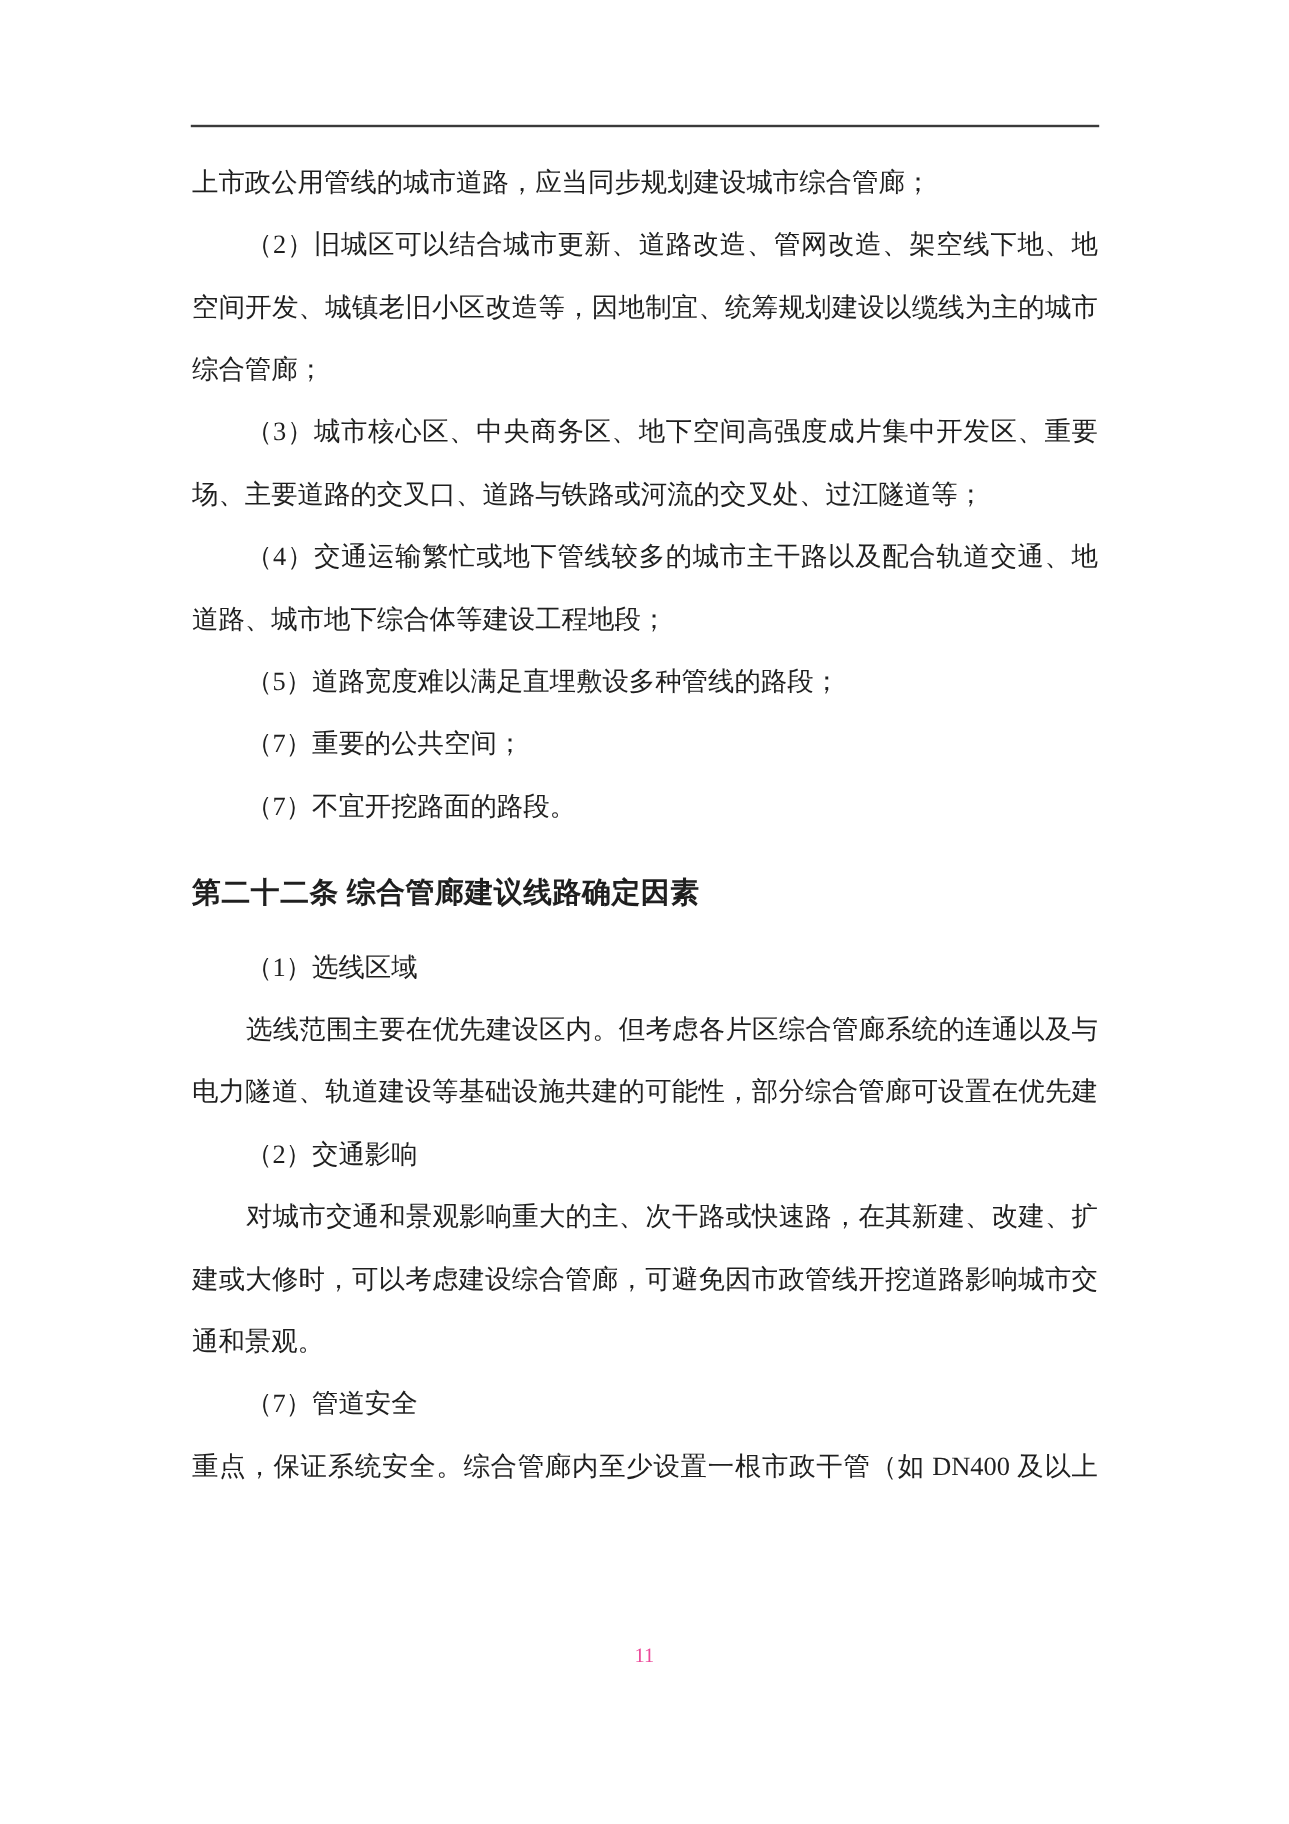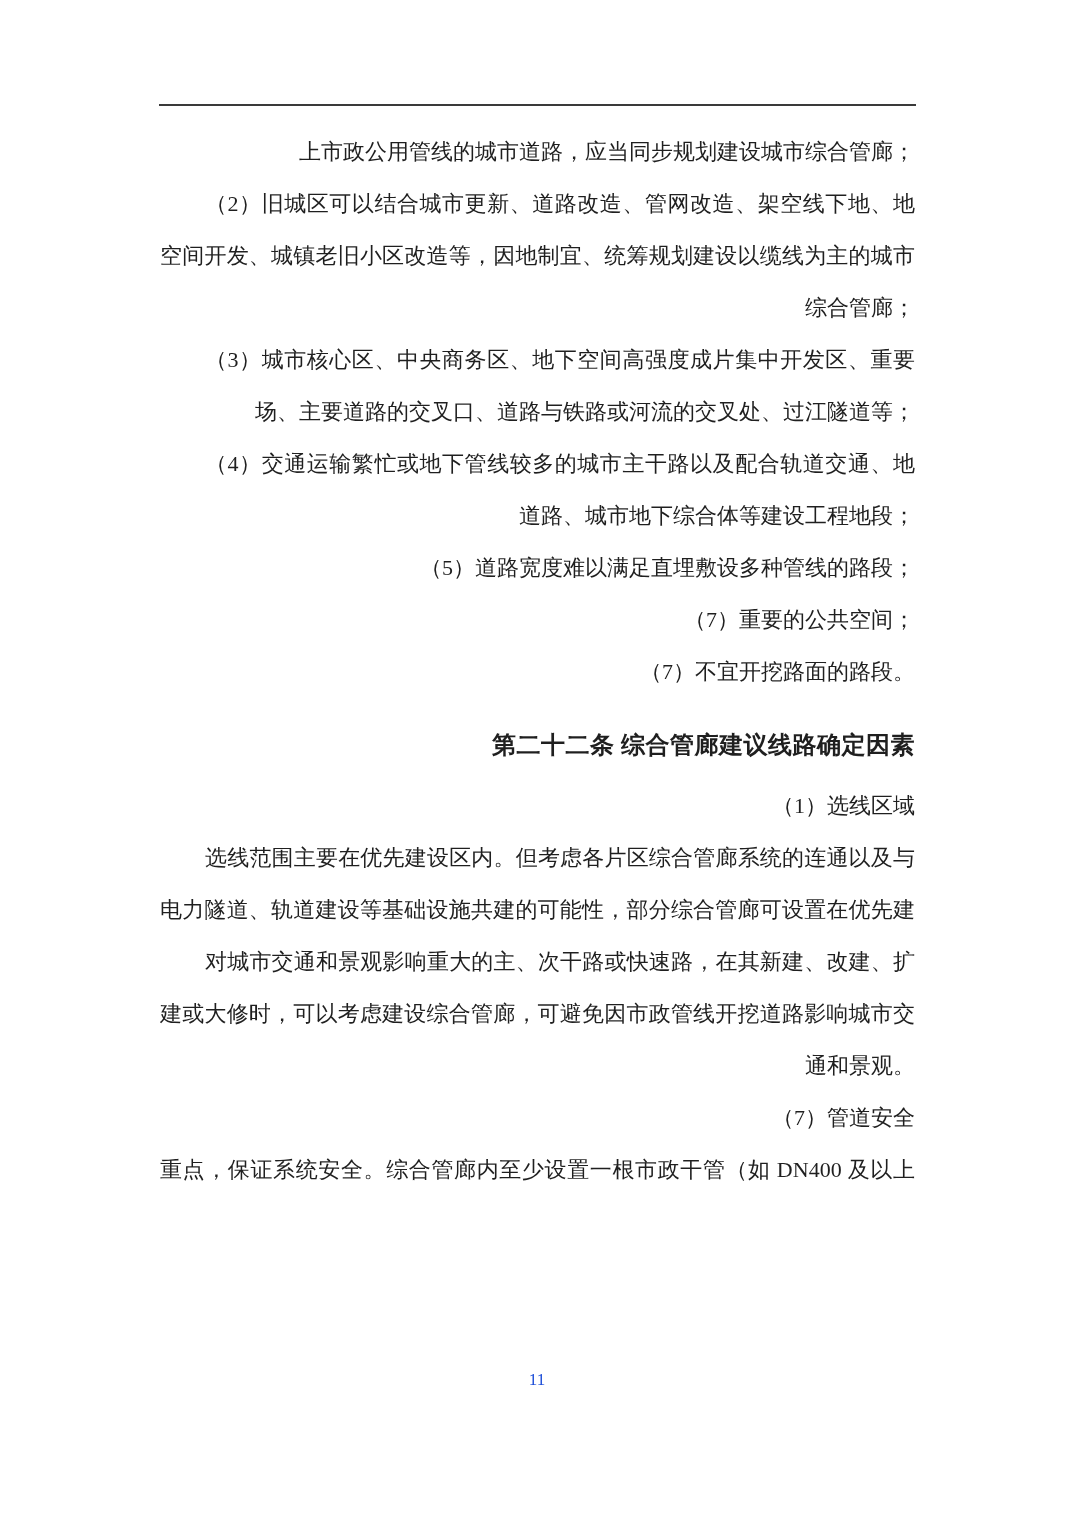--- a/index.html
+++ b/index.html
@@ -27,51 +27,50 @@
   .content {
     position: absolute;
     left: 160px;
     top: 126px;
     width: 755px;
   }
   .line {
     font-size: 22px;
     line-height: 52px;
     height: 52px;
-    text-align: right;
+    text-align: left;
     white-space: normal;
     overflow: hidden;
   }
   .indent {
     text-indent: 45px;
   }
   .justify {
     text-align: justify;
     text-align-last: justify;
   }
   .heading {
     font-size: 24px;
     font-weight: bold;
     line-height: 52px;
     height: 52px;
     margin: 21px 0 9px 0;
     letter-spacing: 0.5px;
     overflow: hidden;
-    text-align: right;
   }
   .page-number {
     position: absolute;
     left: 0;
     top: 1354px;
     width: 100%;
     height: 52px;
     line-height: 52px;
     text-align: center;
     font-size: 17px;
-    color: #1d4ed8;
+    color: #ec4899;
   }
 </style>
 </head>
 <body>
 
 <div class="page">
 
   <div class="header-rule"></div>
 
   <div class="content">
@@ -86,20 +85,21 @@
     <div class="line">道路、城市地下综合体等建设工程地段；</div>
     <div class="line indent">（5）道路宽度难以满足直埋敷设多种管线的路段；</div>
     <div class="line indent">（7）重要的公共空间；</div>
     <div class="line indent">（7）不宜开挖路面的路段。</div>
 
     <div class="heading">第二十二条 综合管廊建议线路确定因素</div>
 
     <div class="line indent">（1）选线区域</div>
     <div class="line indent justify">选线范围主要在优先建设区内。但考虑各片区综合管廊系统的连通以及与</div>
     <div class="line justify">电力隧道、轨道建设等基础设施共建的可能性，部分综合管廊可设置在优先建</div>
+    <div class="line indent">（2）交通影响</div>
     <div class="line indent justify">对城市交通和景观影响重大的主、次干路或快速路，在其新建、改建、扩</div>
     <div class="line justify">建或大修时，可以考虑建设综合管廊，可避免因市政管线开挖道路影响城市交</div>
     <div class="line">通和景观。</div>
     <div class="line indent">（7）管道安全</div>
     <div class="line justify">重点，保证系统安全。综合管廊内至少设置一根市政干管（如 DN400 及以上给</div>
 
   </div>
 
   <div class="page-number">11</div>
 

